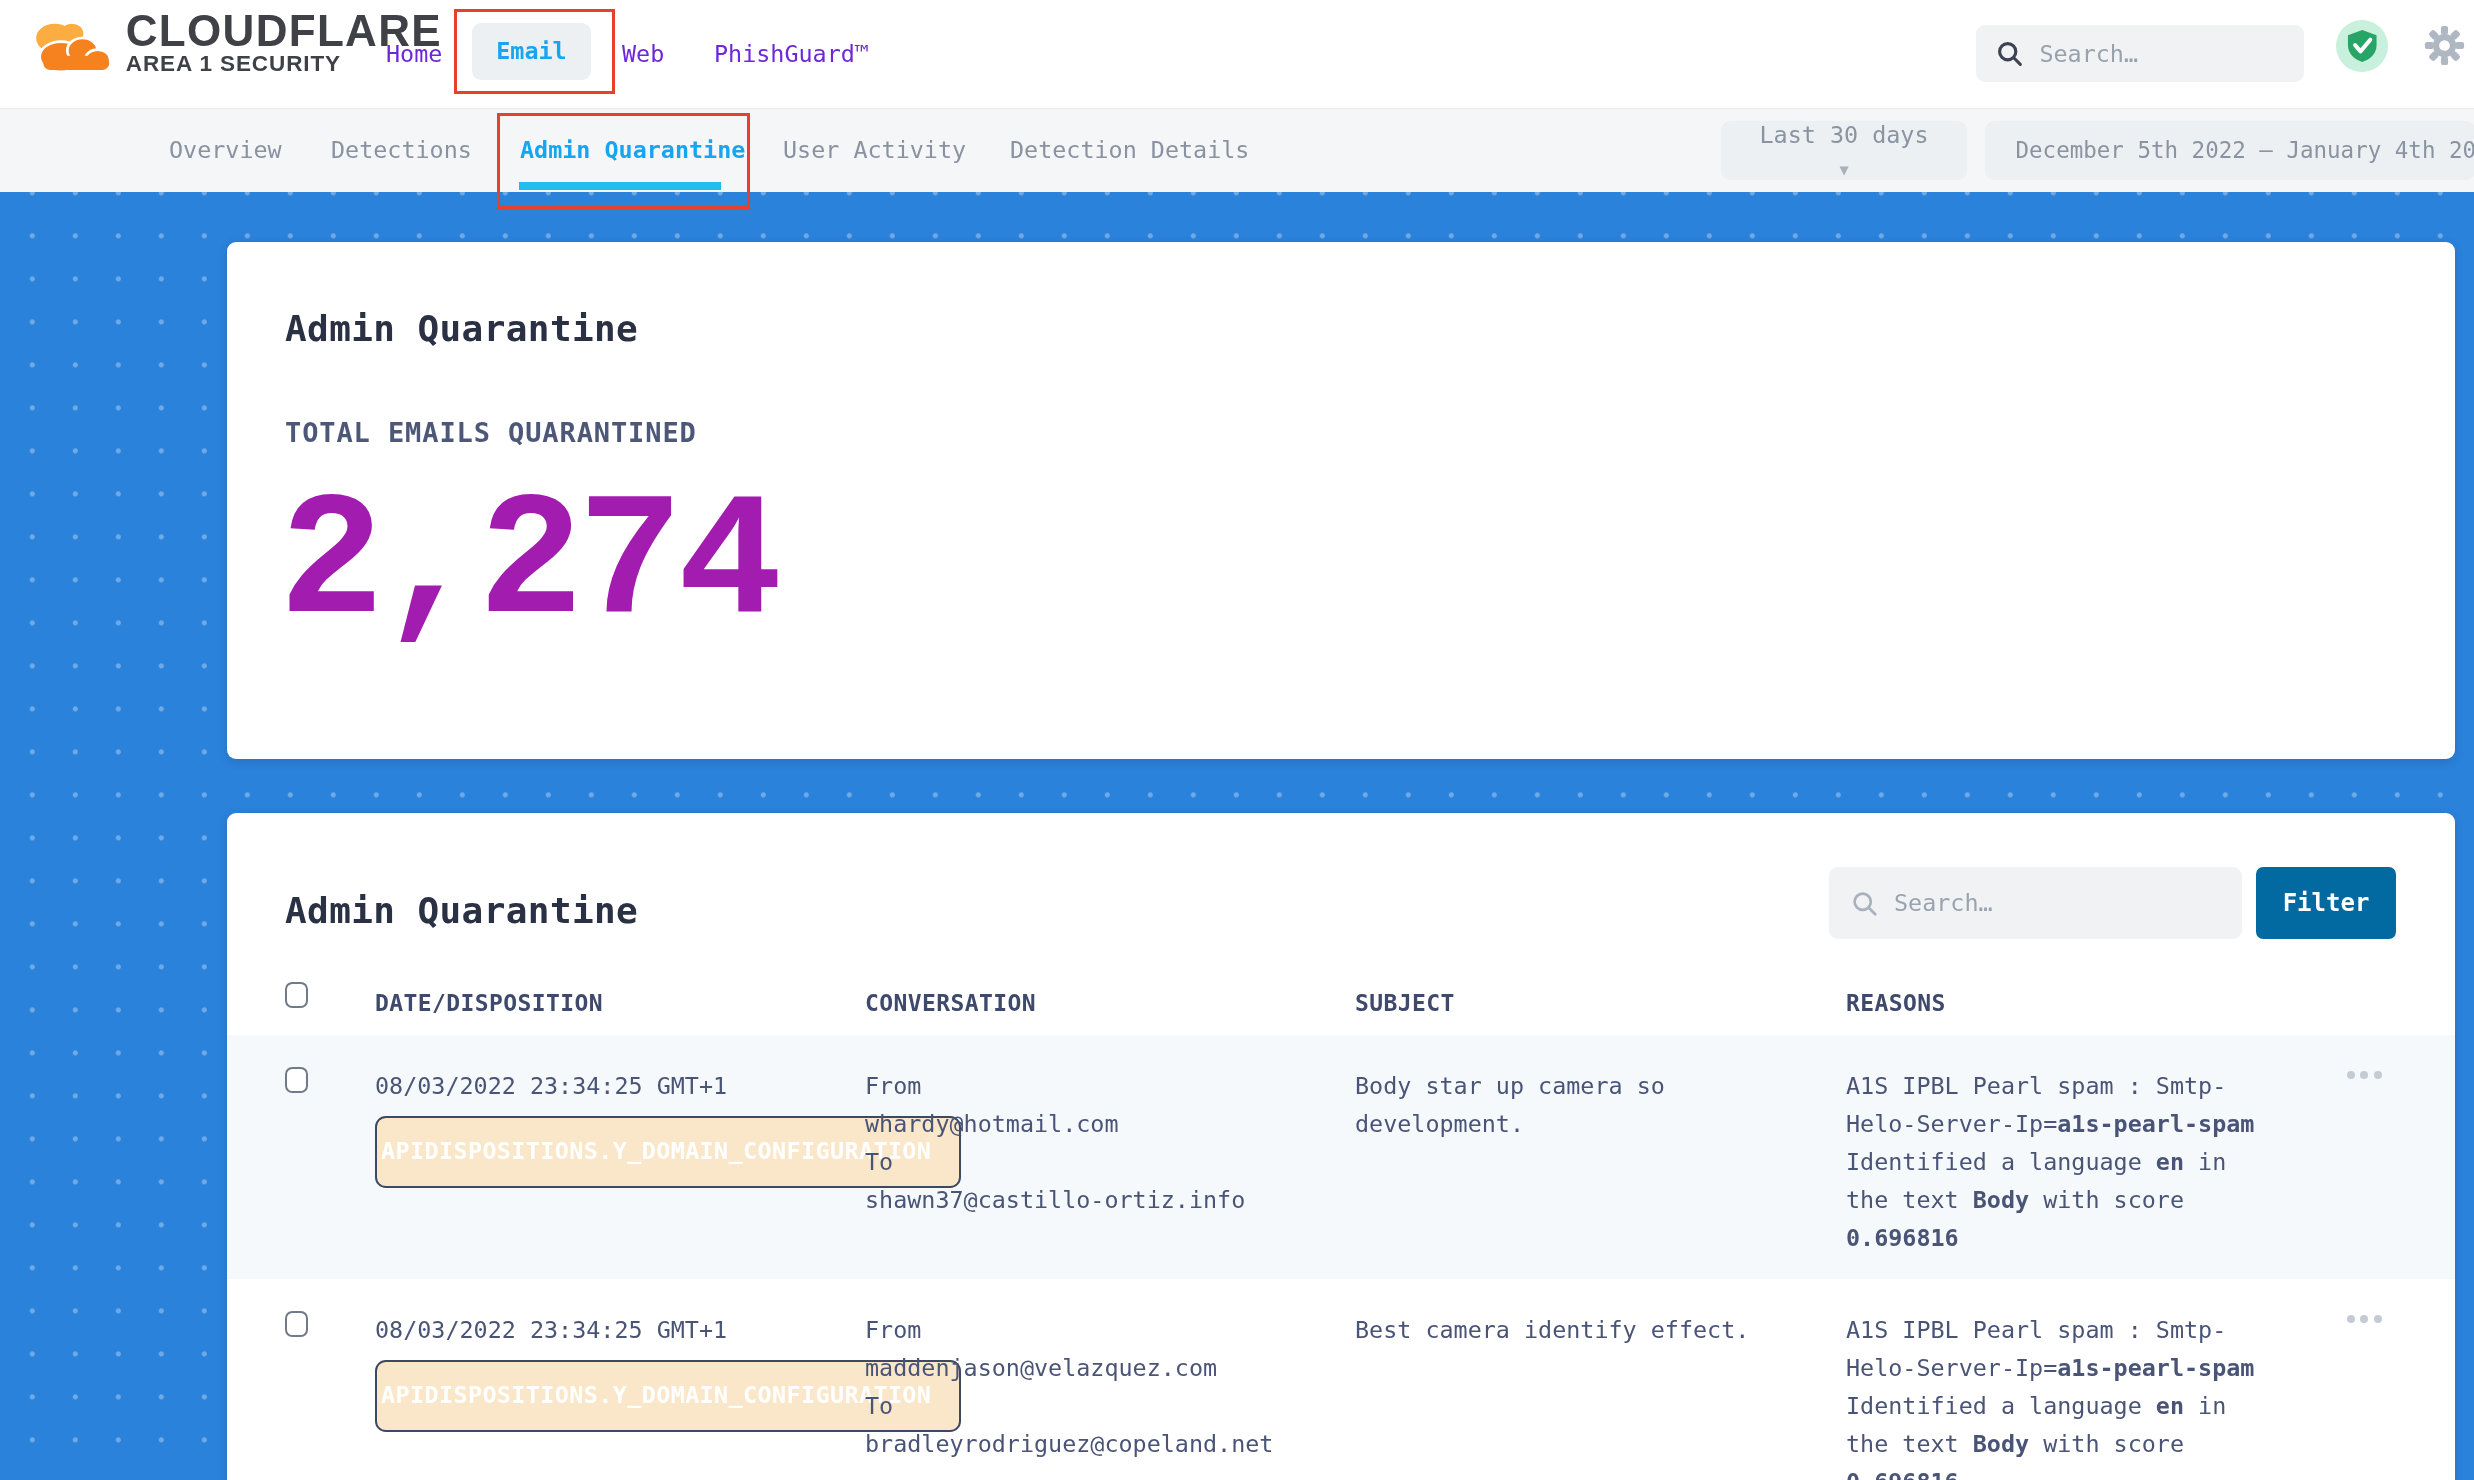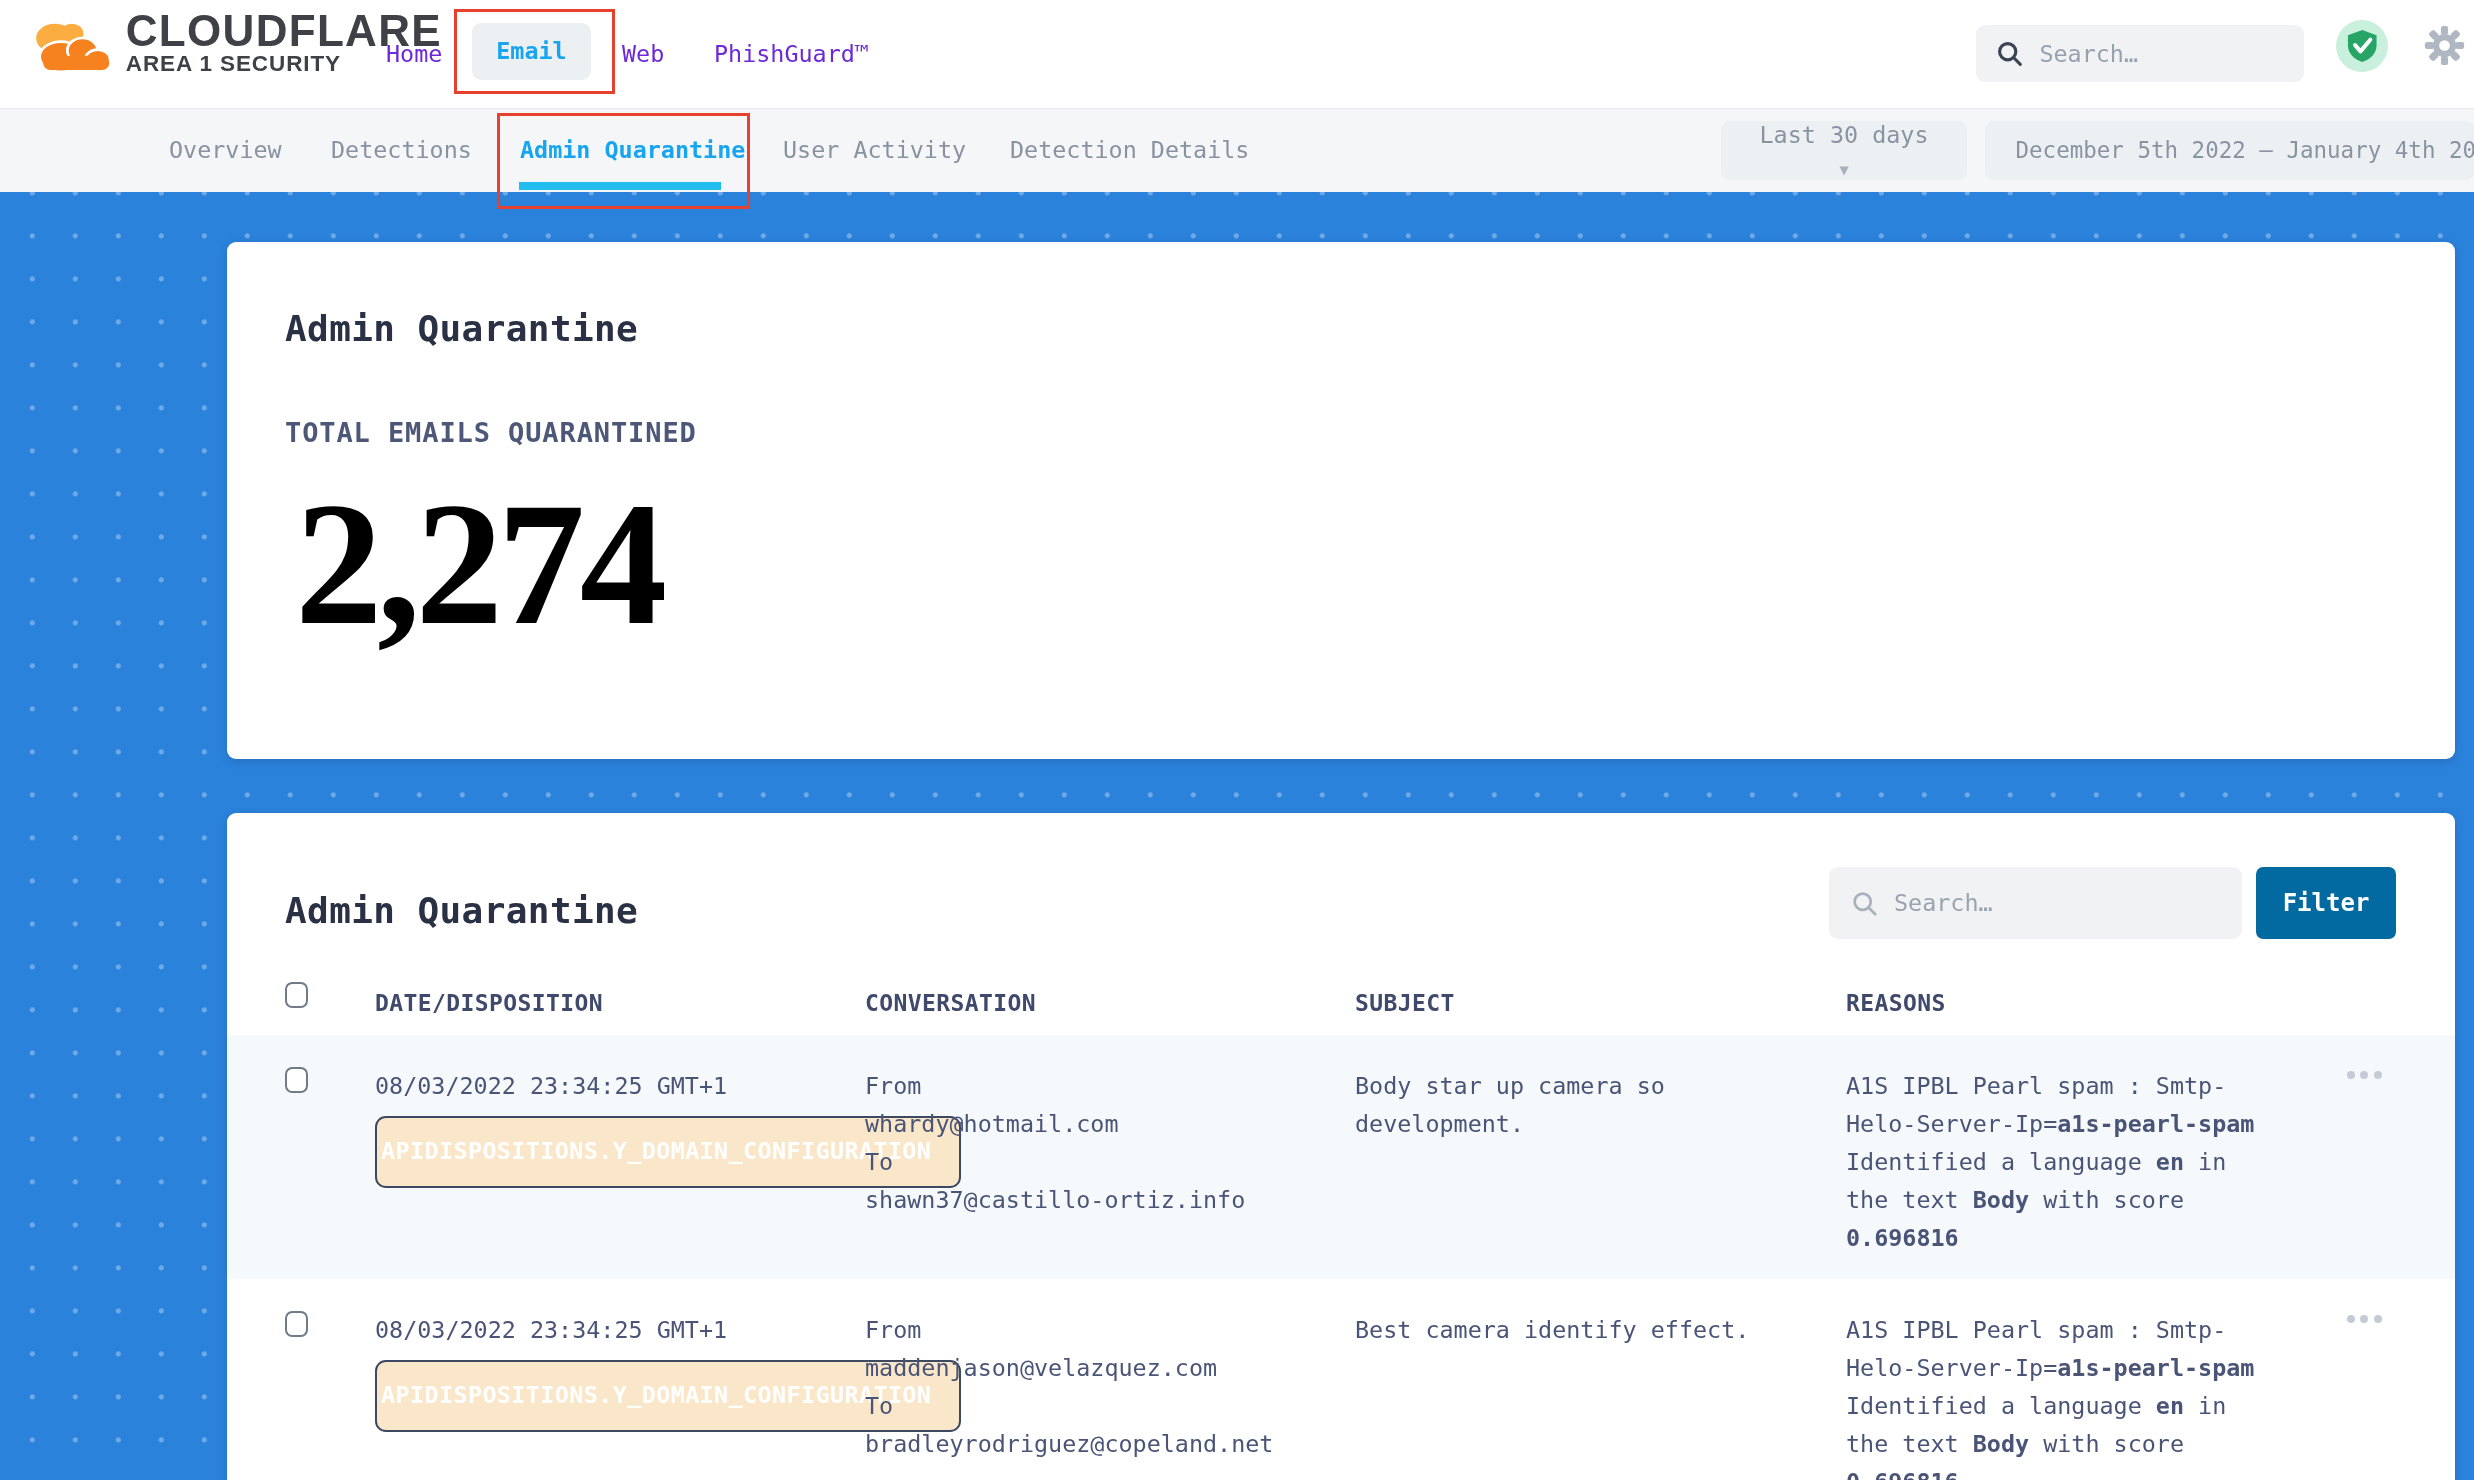--- a/index.html
+++ b/index.html
@@ -48,22 +48,22 @@
   .content{position:absolute;left:0;top:191px;width:2475px;height:1289px;background:#2B82DB;
     background-image:radial-gradient(rgba(255,255,255,.32) 2.2px, rgba(255,255,255,0) 2.7px);
     background-size:43px 43px;background-position:10.8px 23.4px;}
   .card{position:absolute;left:227px;width:2228px;background:#fff;border-radius:9px;
     box-shadow:0 2.7px 9px rgba(20,40,80,.18);}
   .card-title{position:absolute;left:58px;font-size:36px;font-weight:800;color:#2B3144;letter-spacing:0.4px;}
 
   
   .summary-card{top:51px;height:517px;}
   .metric-label{position:absolute;left:58px;top:175px;font-size:27px;font-weight:600;color:#4D5878;letter-spacing:0.9px;}
-  .metric-value{position:absolute;left:52px;top:235px;font-family:Liberation Serif, serif;
-    font-size:175px;font-weight:800;letter-spacing:-5.4px;color:#000000;line-height:1;margin-left:16px;}
+  .metric-value{position:absolute;left:52px;top:235px;font-family:Liberation Mono, monospace;
+    font-size:175px;font-weight:800;letter-spacing:-5.4px;color:#a21caf;line-height:1;}
 
   
   .table-card{top:622px;height:844px;}
   .card-search{position:absolute;left:1602px;top:54px;width:413px;height:72px;background:#F0F2F4;
     border-radius:9px;display:flex;align-items:center;padding-left:21.6px;box-sizing:border-box;}
   .card-search input{border:none;outline:none;background:transparent;font-family:"DejaVu Sans Mono",monospace;
     font-size:23.4px;color:#3C4454;width:296px;margin-left:14.4px;}
   .card-search input::placeholder{color:#9AA3B0;}
   .filter-btn{position:absolute;left:2029px;top:54px;width:140px;height:72px;background:#0369a1;border:none;
     border-radius:7.2px;color:#fff;font-family:"DejaVu Sans Mono",monospace;font-size:24px;font-weight:700;cursor:pointer;}

